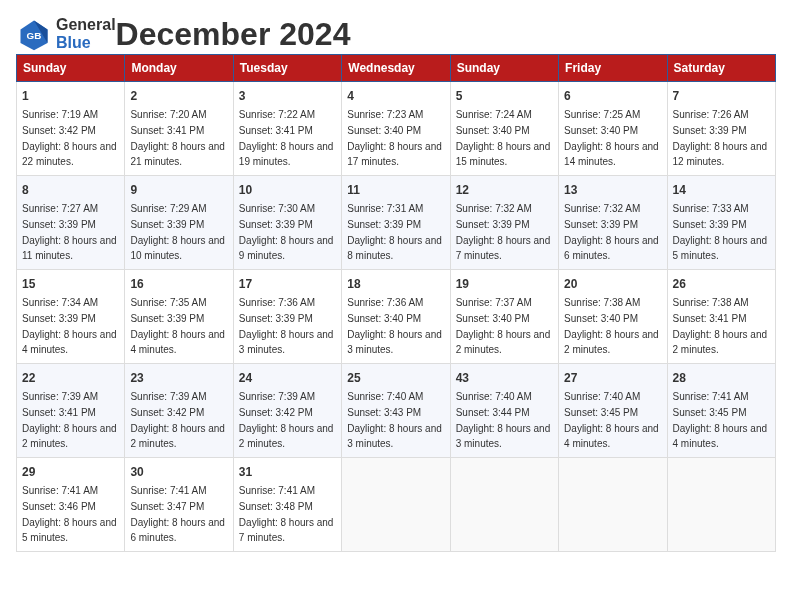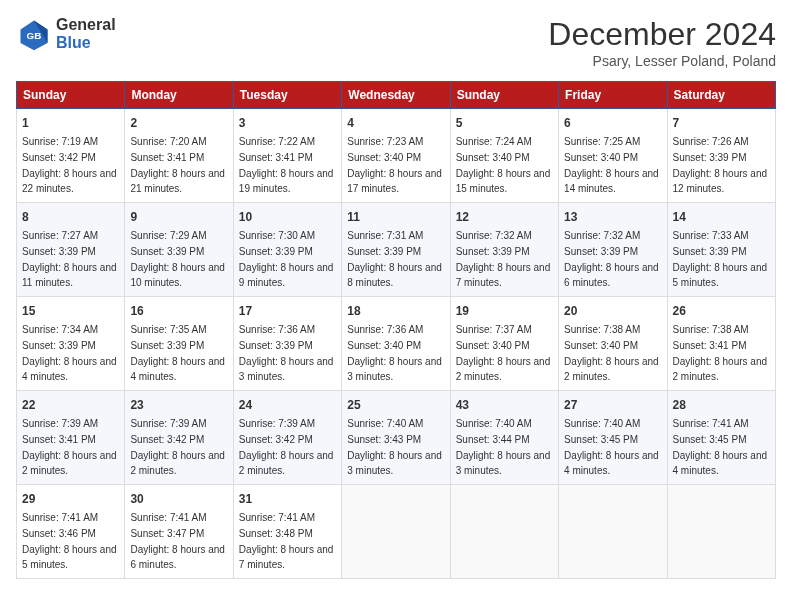--- a/index.html
+++ b/index.html
@@ -5,23 +5,22 @@
     * { box-sizing: border-box; margin: 0; padding: 0; }
     body {
       font-family: Arial, sans-serif;
       background: #fff;
       width: 792px;
       min-height: 612px;
       padding: 16px;
     }
     .header-area {
       display: flex;
-      justify-content: space-between;
       align-items: flex-start;
-      margin-bottom: 12px;
+      margin-bottom: 1px;
     }
     .logo {
       display: flex;
       align-items: center;
       gap: 4px;
     }
     .logo-text {
       font-size: 16px;
       font-weight: bold;
       line-height: 1.1;
@@ -30,21 +29,21 @@
     .logo-text span.blue { color: #2a6bbf; }
     .logo-icon {
       width: 36px;
       height: 36px;
     }
     .title-area {
       text-align: right;
     }
     .month-title {
       font-size: 32px;
-      font-weight: normal;
+      font-weight: bold;
       color: #333;
     }
     .location-title {
       font-size: 14px;
       color: #555;
     }
     table {
       width: 100%;
       border-collapse: collapse;
       font-size: 10.5px;
@@ -95,21 +94,20 @@
       <polygon points="20,5 35,15 35,30" fill="#1a4f9a"></polygon>
       <text x="20" y="26" text-anchor="middle" fill="white" font-size="11" font-weight="bold" font-family="Arial">GB</text>
     </svg>
     <div class="logo-text">
       <span class="general">General</span><br>
       <span class="blue">Blue</span>
     </div>
   </div>
   <div class="title-area">
     <div class="month-title">December 2024</div>
-    <div class="location-title">Psary, Lesser Poland, Poland</div>
   </div>
 </div>
 
 <table>
   <thead>
     <tr id="weekday-header">
         <th>Sunday</th>
         <th>Monday</th>
         <th>Tuesday</th>
         <th>Wednesday</th>

